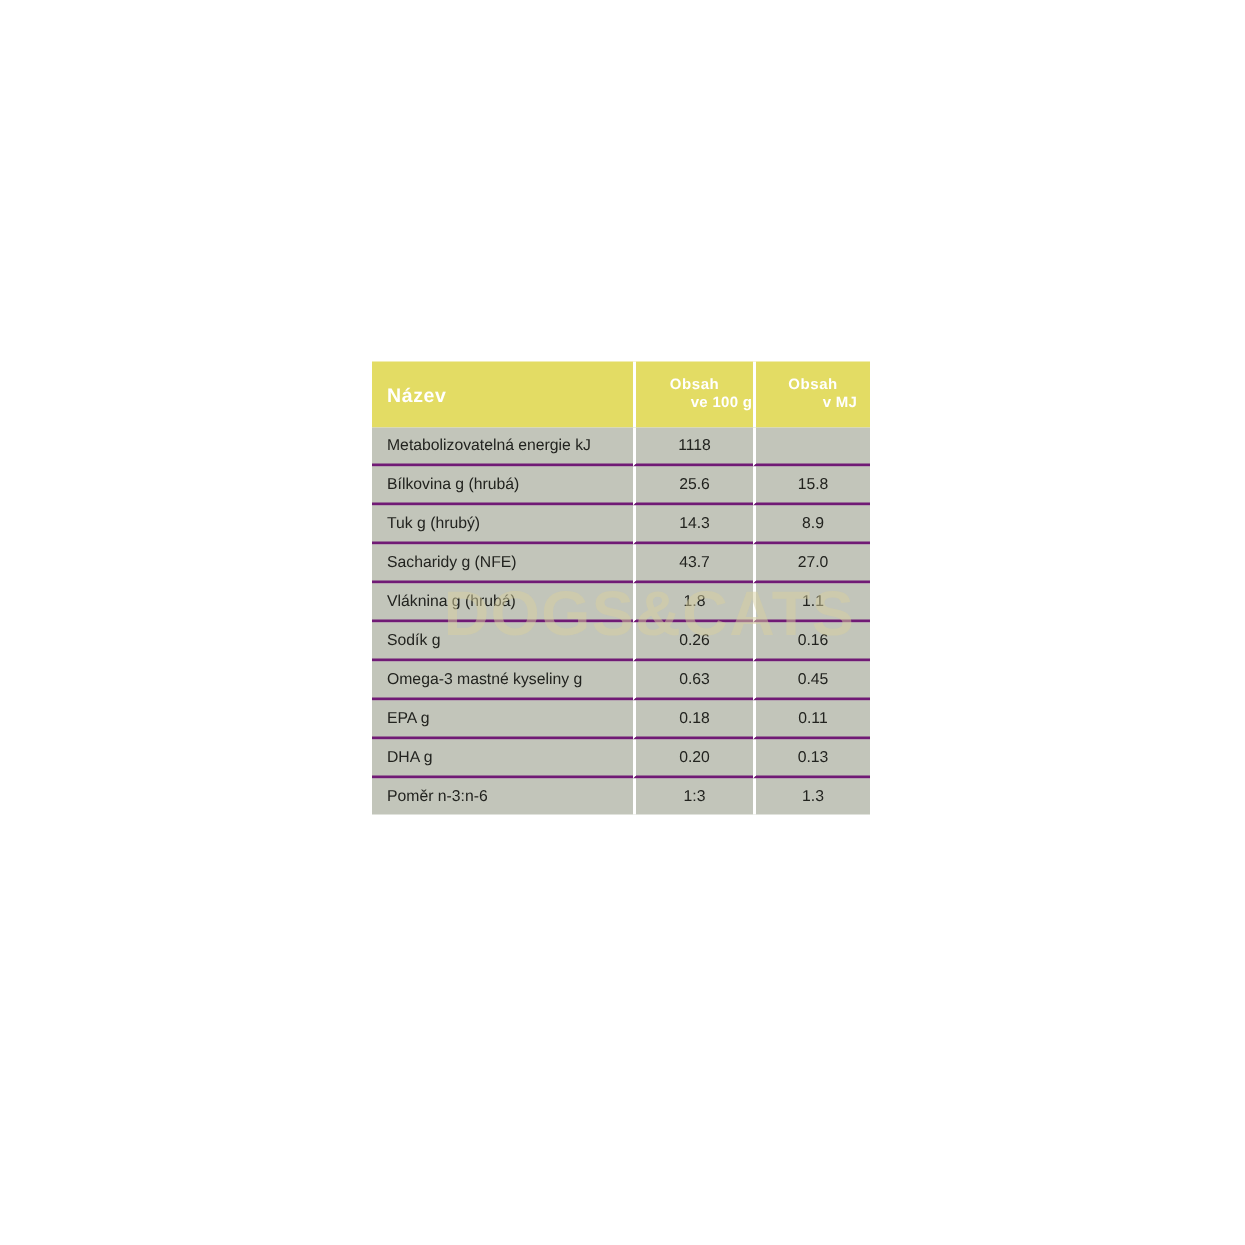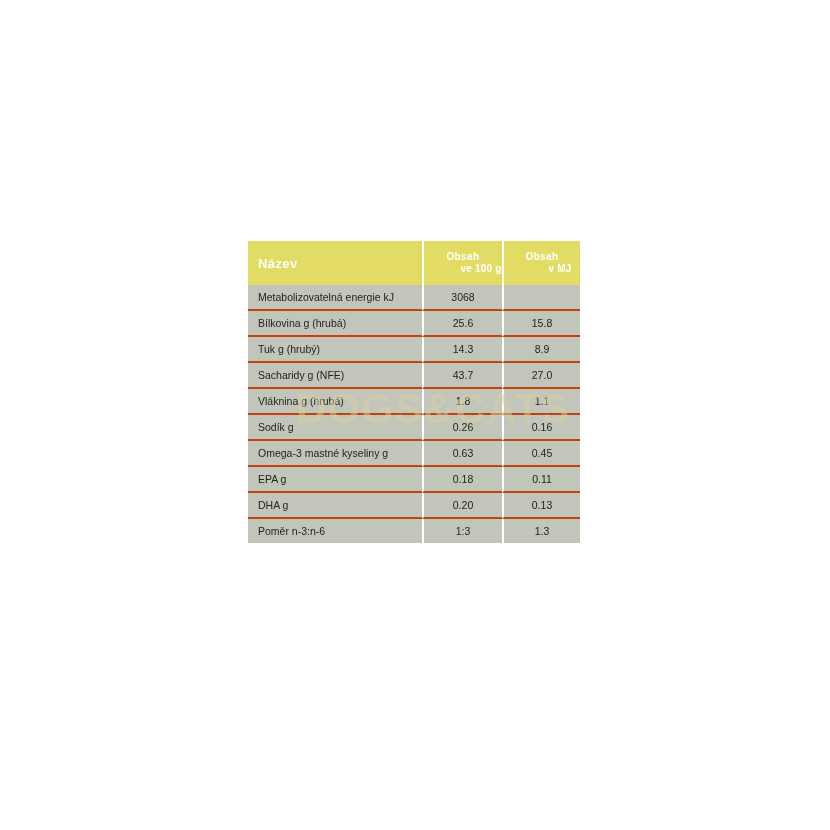--- a/index.html
+++ b/index.html
@@ -61,21 +61,21 @@
   }
   .th-col .l1 { display: block; }
   .th-col .l2 { display: block; letter-spacing: 0.2px; margin-left: 36px; }
 
   
   .body-row td {
     background: #c2c5ba;
     height: 24px;
     font-size: 10.5px;
     color: #22231f;
-    border-bottom: 2px solid #c2410c;
+    border-bottom: 2px solid #701a75;
   }
   .body-row:last-child td {
     border-bottom: none;
   }
   .td-name {
     text-align: left;
     padding-left: 10px !important;
   }
   .td-val {
     text-align: center;
@@ -127,21 +127,21 @@
         </th>
         <th class="th-col">
           <span class="l1">Obsah</span>
           <span class="l2">v MJ</span>
         </th>
       </tr>
     </thead>
     <tbody id="table-body">
         <tr class="body-row">
           <td class="td-name">Metabolizovatelná energie kJ</td>
-          <td class="td-val">3068</td>
+          <td class="td-val">1118</td>
           <td class="td-val"></td>
         </tr>
         <tr class="body-row">
           <td class="td-name">Bílkovina g (hrubá)</td>
           <td class="td-val">25.6</td>
           <td class="td-val">15.8</td>
         </tr>
         <tr class="body-row">
           <td class="td-name">Tuk g (hrubý)</td>
           <td class="td-val">14.3</td>

